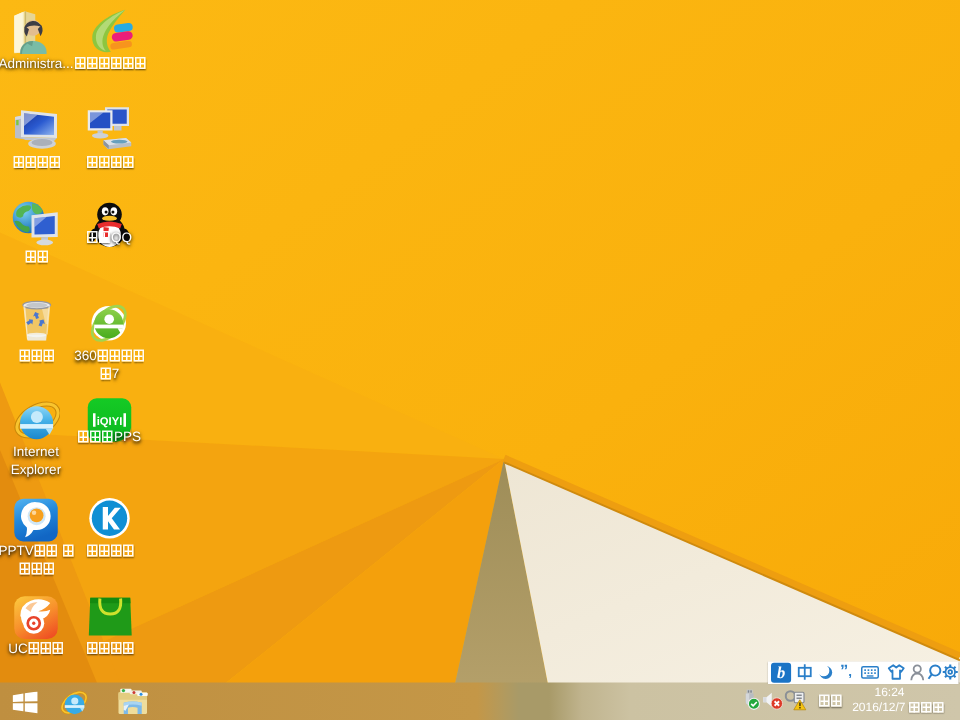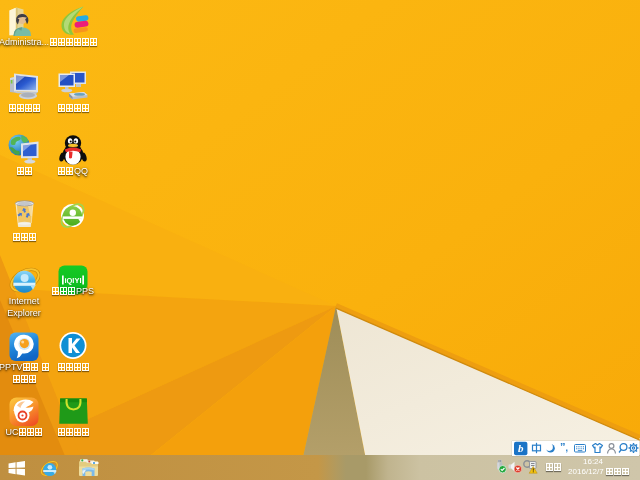--- a/index.html
+++ b/index.html
@@ -227,22 +227,23 @@
 <path d="M3.2,3.5 L29.8,3.5 L30.8,28.7 L2.2,28.7 Z" fill="#1f9a18"></path>
 <path d="M3.2,3.5 L29.8,3.5 L30,7.2 L3,7.2 Z" fill="#148a10"></path>
 <path d="M9.6,4 q-1,10.4 6.9,10.4 q7.9,0 6.9,-10.4" fill="none" stroke="#cde22c" stroke-width="2"></path>
 </svg></div>
 
 <div class="lb" style="left:-14px;top:36px">Administra...</div>
 <div class="lb" style="left:35px;top:36px"><i class="c"></i><i class="c"></i><i class="c"></i><i class="c"></i><i class="c"></i><i class="c"></i></div>
 <div class="lb" style="left:-14px;top:102px"><i class="c"></i><i class="c"></i><i class="c"></i><i class="c"></i></div>
 <div class="lb" style="left:35px;top:102px"><i class="c"></i><i class="c"></i><i class="c"></i><i class="c"></i></div>
 <div class="lb" style="left:-14px;top:165px"><i class="c"></i><i class="c"></i></div>
-<div class="lb" style="left:35px;top:165px"><i class="c"></i><i class="c"></i>QQ</div>
+<div class="lb" style="left:35px;top:152px"><i class="c"></i><i class="c"></i>QQ</div>
 <div class="lb" style="left:-14px;top:231px"><i class="c"></i><i class="c"></i><i class="c"></i></div>
+<div class="lb" style="left:35px;top:231px">360<i class="c"></i><i class="c"></i><i class="c"></i><i class="c"></i><br><i class="c"></i>7</div>
 <div class="lb" style="left:-14px;top:295px">Internet<br>Explorer</div>
 <div class="lb" style="left:35px;top:285px"><i class="c"></i><i class="c"></i><i class="c"></i>PPS</div>
 <div class="lb" style="left:-14px;top:361px">PPTV<i class="c"></i><i class="c"></i> <i class="c"></i><br><i class="c"></i><i class="c"></i><i class="c"></i></div>
 <div class="lb" style="left:35px;top:361px"><i class="c"></i><i class="c"></i><i class="c"></i><i class="c"></i></div>
 <div class="lb" style="left:-14px;top:426px">UC<i class="c"></i><i class="c"></i><i class="c"></i></div>
 <div class="lb" style="left:35px;top:426px"><i class="c"></i><i class="c"></i><i class="c"></i><i class="c"></i></div>
 
 <div id="bar"></div>
 <div class="ico" id="t-win" style="left:8px;top:461px;width:18px;height:15px"><svg width="18" height="15" viewBox="0 0 19 16">
 <polygon points="0.5,2.6 8,1.4 8,7.1 0.5,7.4" fill="#ffffff"></polygon>

